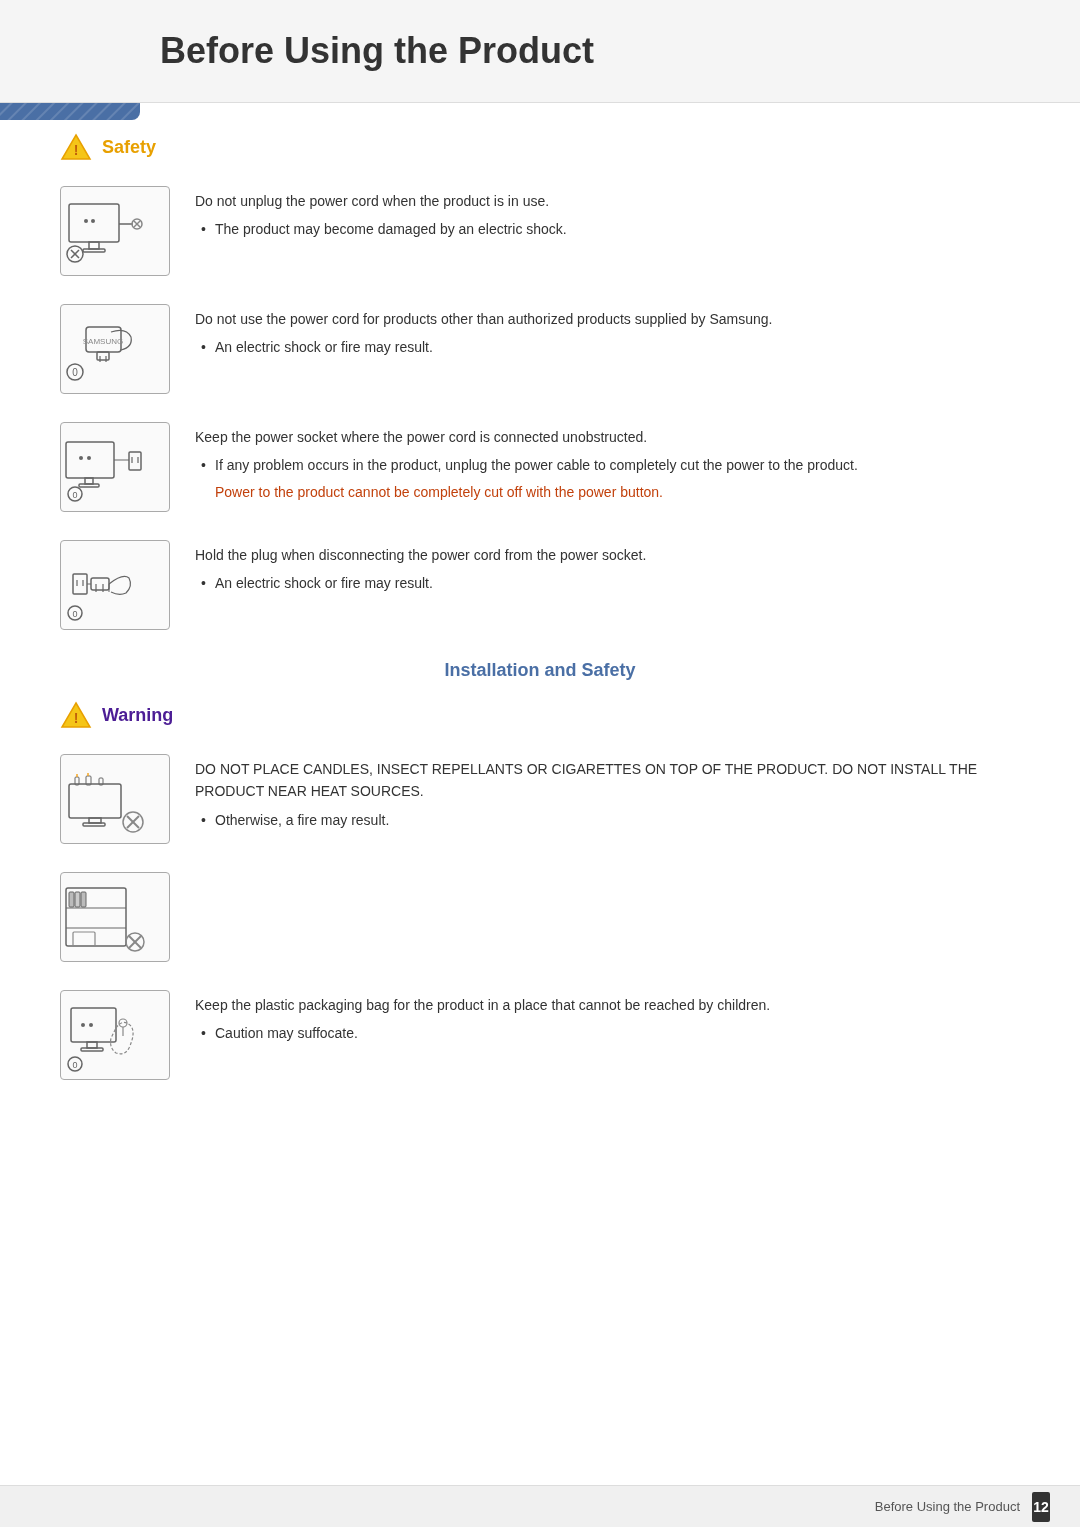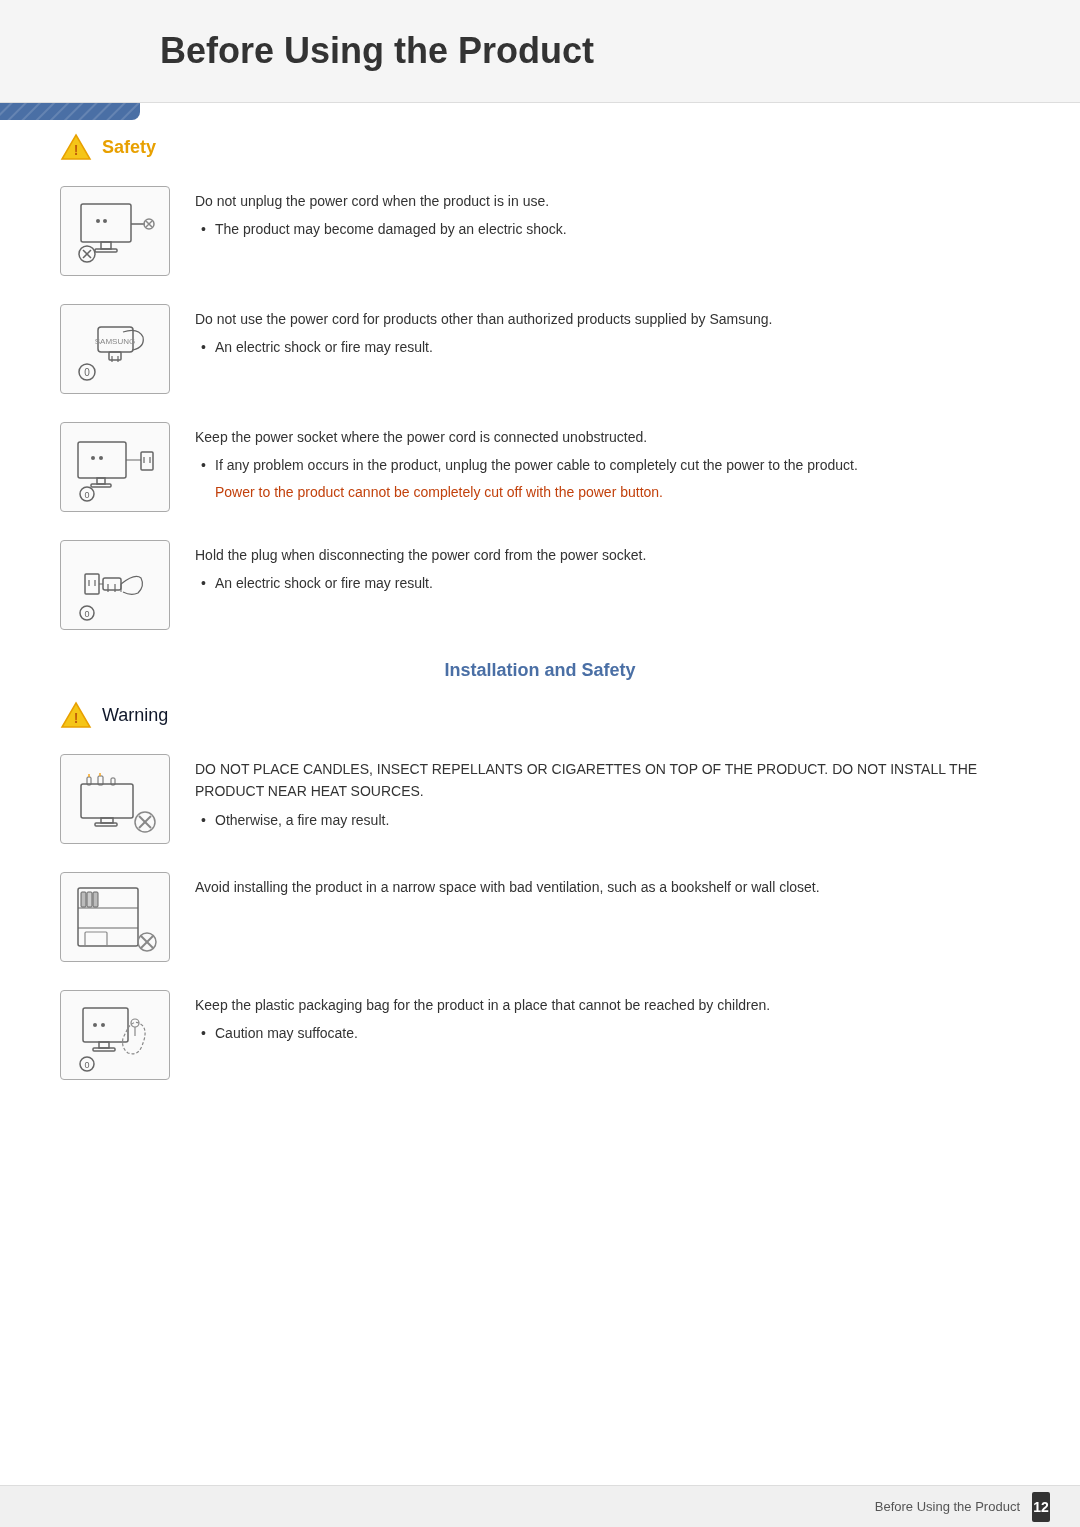--- a/index.html
+++ b/index.html
@@ -64,22 +64,22 @@
     }
 
     .caution-header .label {
       font-size: 18px;
       font-weight: bold;
       color: #e8a000;
     }
 
     .warning-header .label {
       font-size: 18px;
-      font-weight: normal;
-      color: #0f172a;
+      font-weight: bold;
+      color: #4c1d95;
     }
 
     
     .triangle-icon {
       width: 32px;
       height: 28px;
       position: relative;
       display: inline-block;
     }
 
@@ -97,21 +97,20 @@
     }
 
     .illustration-box {
       width: 110px;
       min-width: 110px;
       height: 90px;
       border: 1.5px solid #aaaaaa;
       border-radius: 4px;
       display: flex;
       align-items: center;
-      justify-content: center;
       background: #fafafa;
       position: relative;
       overflow: hidden;
     }
 
     .illustration-box svg {
       width: 85px;
       height: 75px;
     }
 
@@ -408,21 +407,20 @@
         <rect x="8" y="12" width="5" height="15" rx="1" fill="#bbb" stroke="#666" stroke-width="1"></rect>
         <rect x="14" y="12" width="5" height="15" rx="1" fill="#ccc" stroke="#666" stroke-width="1"></rect>
         <rect x="20" y="12" width="5" height="15" rx="1" fill="#bbb" stroke="#666" stroke-width="1"></rect>
 
         <circle cx="74" cy="62" r="9" fill="none" stroke="#888" stroke-width="1.5"></circle>
         <line x1="68" y1="56" x2="80" y2="68" stroke="#888" stroke-width="2"></line>
         <line x1="80" y1="56" x2="68" y2="68" stroke="#888" stroke-width="2"></line>
       </svg>
     </div>
     <div class="text-block">
-      <p class="main-text">Avoid installing the product in a narrow space with bad ventilation, such as a bookshelf or wall closet.</p>
     </div>
   </div>
 
   <div class="content-item">
     <div class="illustration-box">
       <svg viewBox="0 0 85 75" fill="none">
 
         <rect x="10" y="10" width="45" height="34" rx="2" fill="none" stroke="#666" stroke-width="1.5"></rect>
         <circle cx="22" cy="27" r="2" fill="#666"></circle>
         <circle cx="30" cy="27" r="2" fill="#666"></circle>

